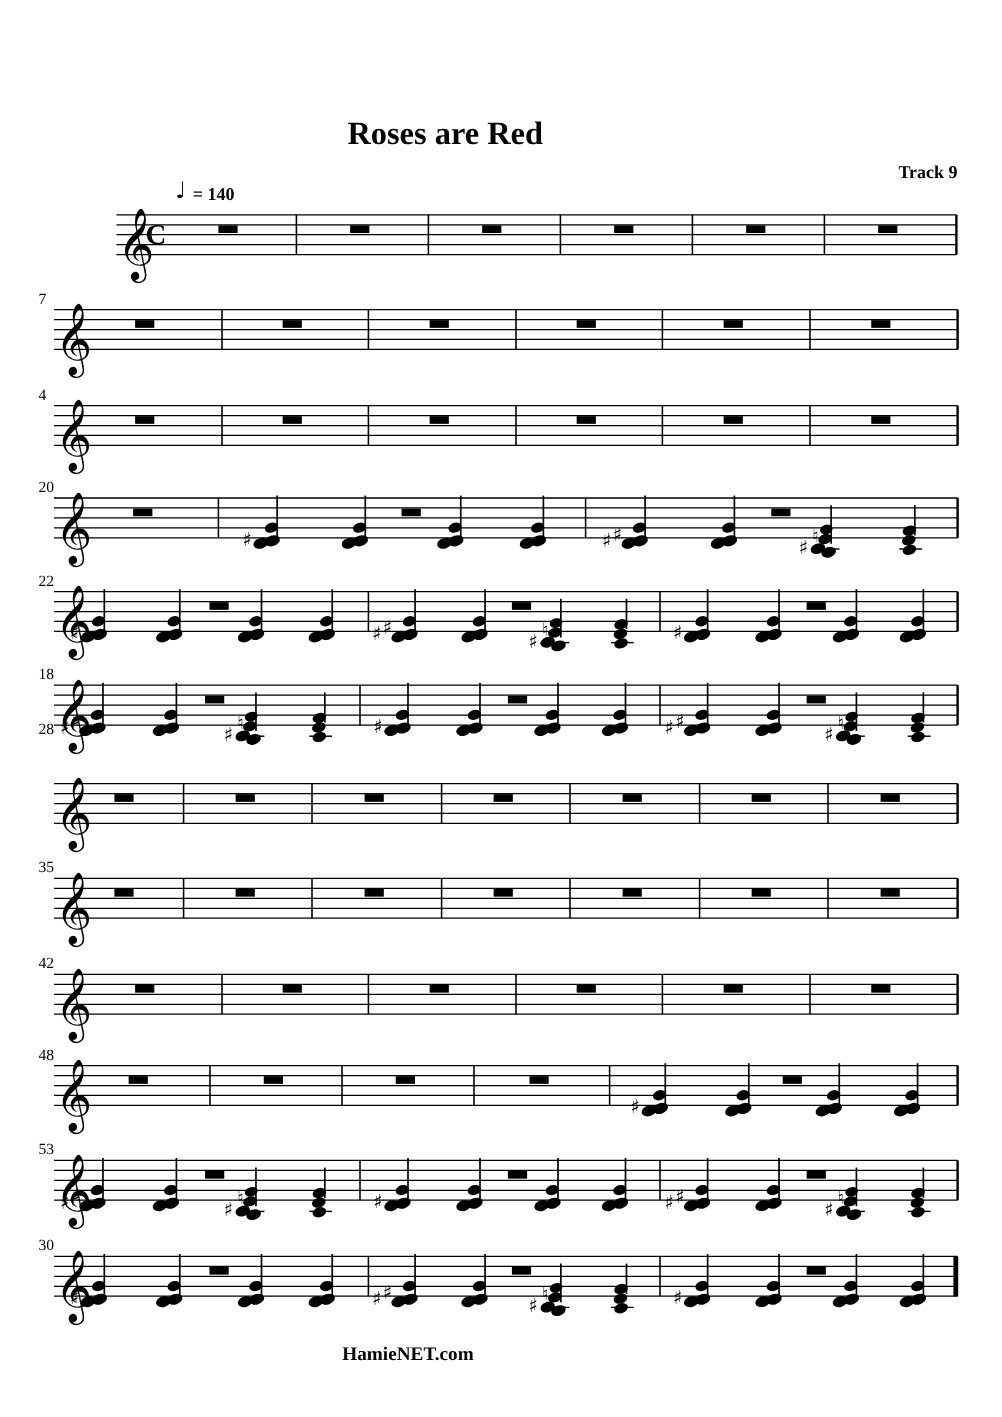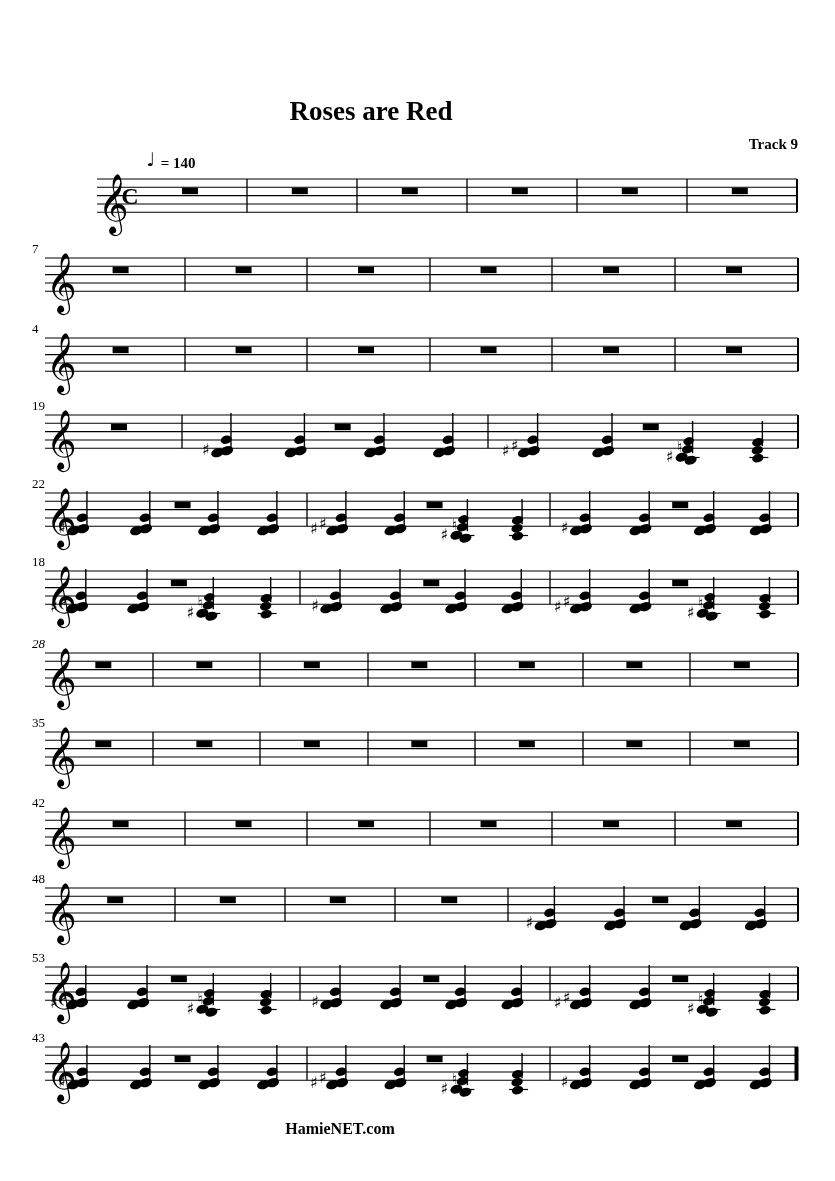--- a/index.html
+++ b/index.html
@@ -539,25 +539,25 @@
   <div class="track-label">Track 9</div>
 
   <div class="tempo">
     <span class="note-glyph">♩</span>
     <span>= 140</span>
   </div>
 
   <div id="numbers">
       <div class="measure-number" style="left: 32px; top: 241px;">7</div>
       <div class="measure-number" style="left: 32px; top: 321px;">4</div>
-      <div class="measure-number" style="left: 32px; top: 398px;">19</div>
+      <div class="measure-number" style="left: 32px; top: 398px;">20</div>
       <div class="measure-number" style="left: 32px; top: 476px;">22</div>
       <div class="measure-number" style="left: 32px; top: 554px;">18</div>
-      <div class="measure-number" style="left: 32px; top: 636px; font-style: italic;">28</div>
+      <div class="measure-number" style="left: 32px; top: 600px;">28</div>
       <div class="measure-number" style="left: 32px; top: 715px;">35</div>
       <div class="measure-number" style="left: 32px; top: 795px;">42</div>
       <div class="measure-number" style="left: 32px; top: 871px;">48</div>
       <div class="measure-number" style="left: 32px; top: 950px; text-align: right;">53</div>
-      <div class="measure-number" style="left: 32px; top: 1030px;">43</div>
+      <div class="measure-number" style="left: 32px; top: 1030px;">30</div>
     </div>
 
   <div class="footer-text">HamieNET.com</div>
 </div>
 
 </body></html>

